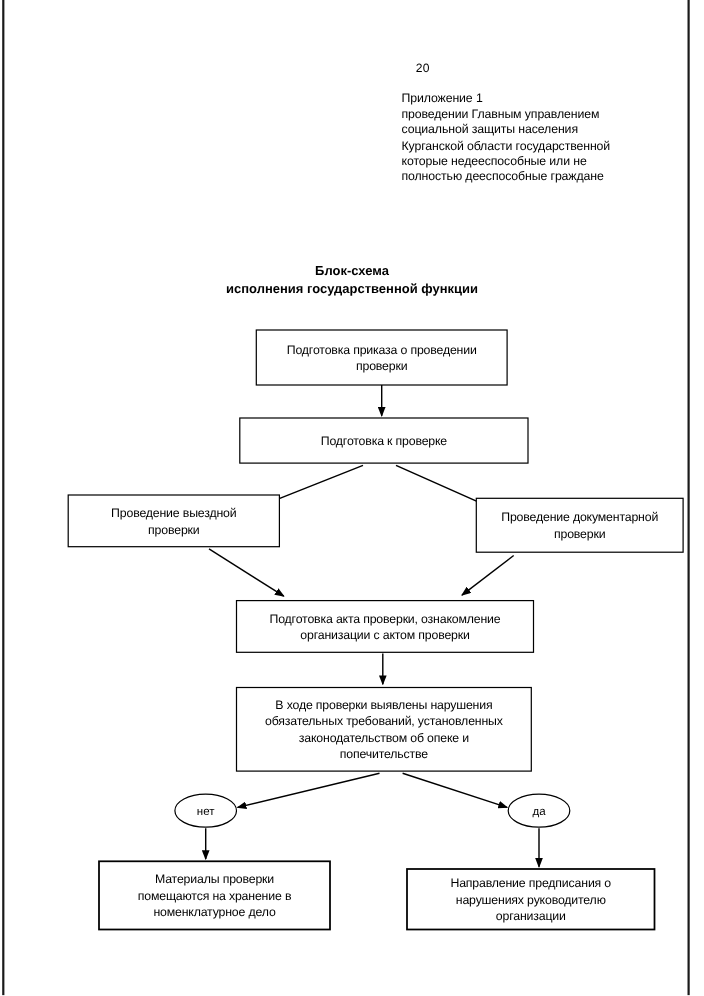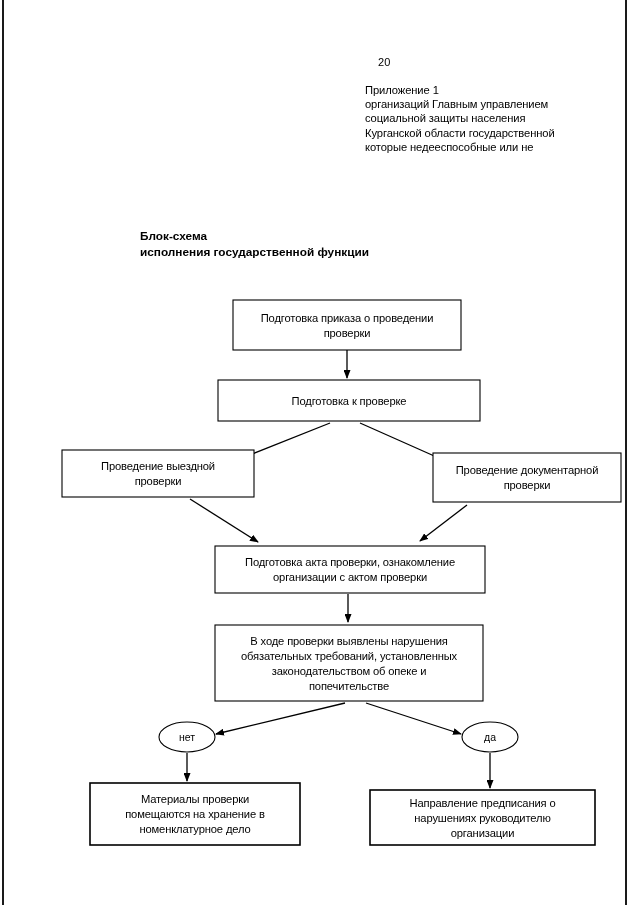--- a/index.html
+++ b/index.html
@@ -52,22 +52,23 @@
     font-size: 11.2px;
     line-height: 14.2px;
     letter-spacing: -0.1px;
   }
   .appendix-block div {
     white-space: nowrap;
   }
   .doc-title {
     position: absolute;
     left: 140px;
-    top: 228px;
+    top: 238px;
     width: 360px;
+    text-align: center;
     font-weight: bold;
     font-size: 11.8px;
     line-height: 16px;
   }
   svg.chart {
     position: absolute;
     left: 0;
     top: 0;
   }
   .node-rect {
@@ -109,24 +110,25 @@
 
 <div id="page">
 
   <div class="scan-edge-left"></div>
   <div class="scan-edge-right"></div>
 
   <div class="page-number">20</div>
 
   <div class="appendix-block">
     <div>Приложение 1</div>
-    <div>организаций Главным управлением</div>
+    <div>проведении Главным управлением</div>
     <div>социальной защиты населения</div>
     <div>Курганской области государственной</div>
     <div>которые недееспособные или не</div>
+    <div>полностью дееспособные граждане</div>
   </div>
 
   <div class="doc-title">
     <div>Блок-схема</div>
     <div>исполнения государственной функции</div>
   </div>
 
   <svg class="chart" id="flow-svg" width="640" height="905">
     <defs>
       <marker id="arrowhead" markerWidth="9" markerHeight="7" refX="8" refY="3.5" orient="auto" markerUnits="userSpaceOnUse">

